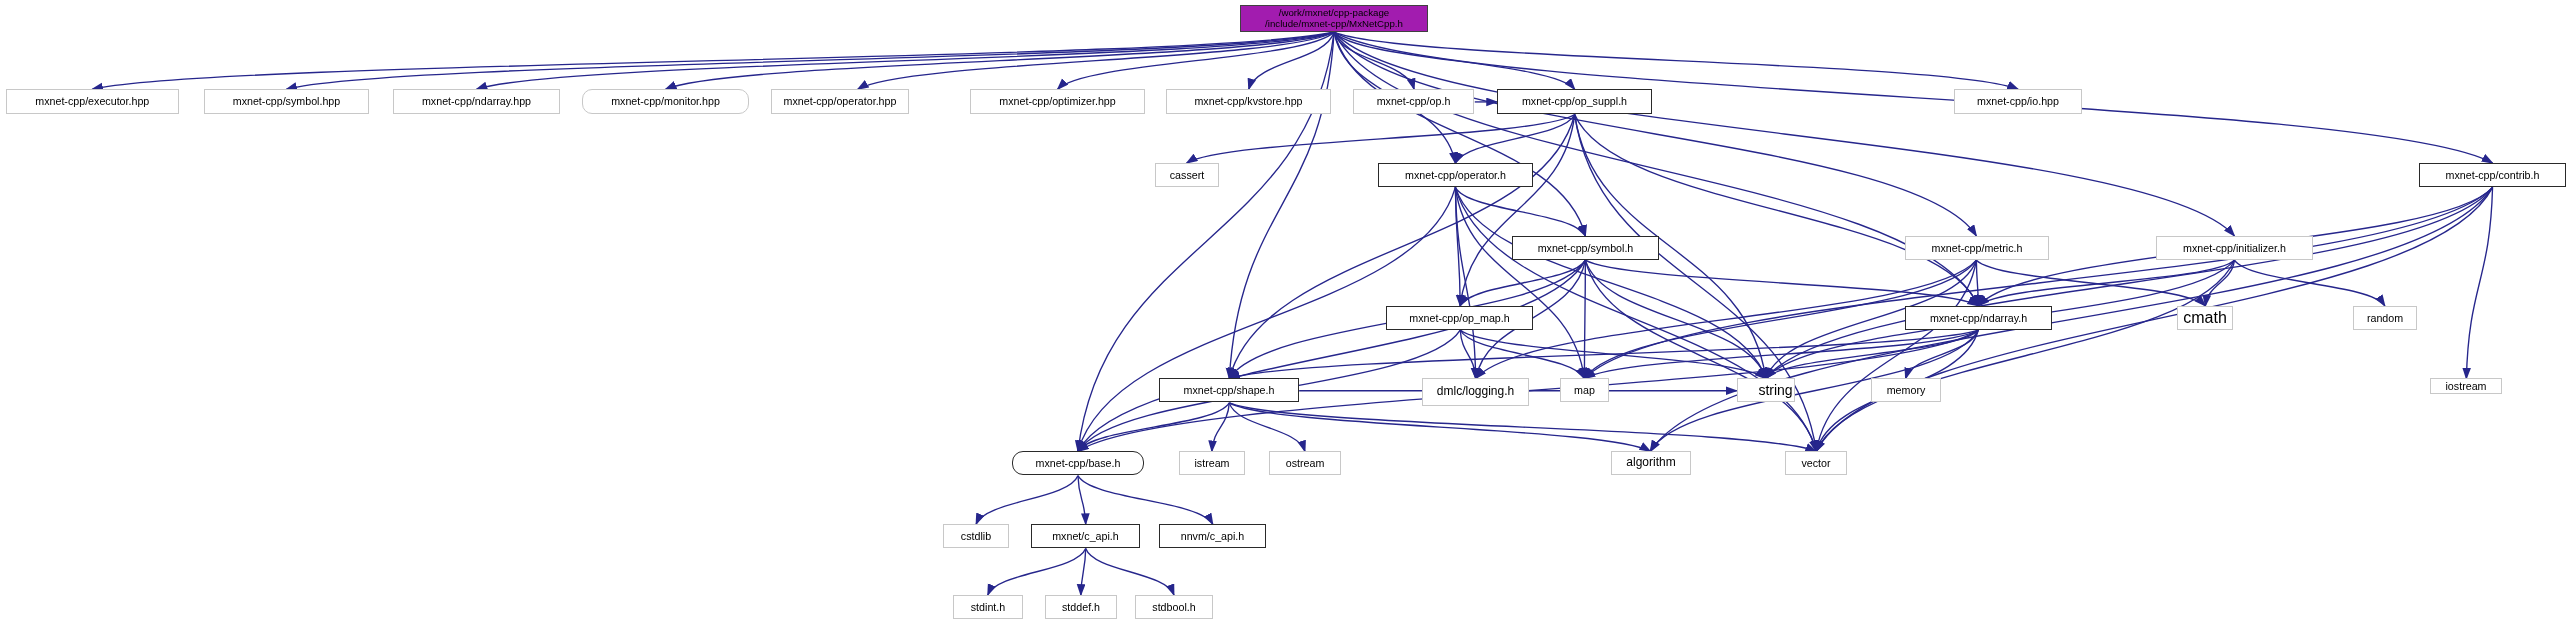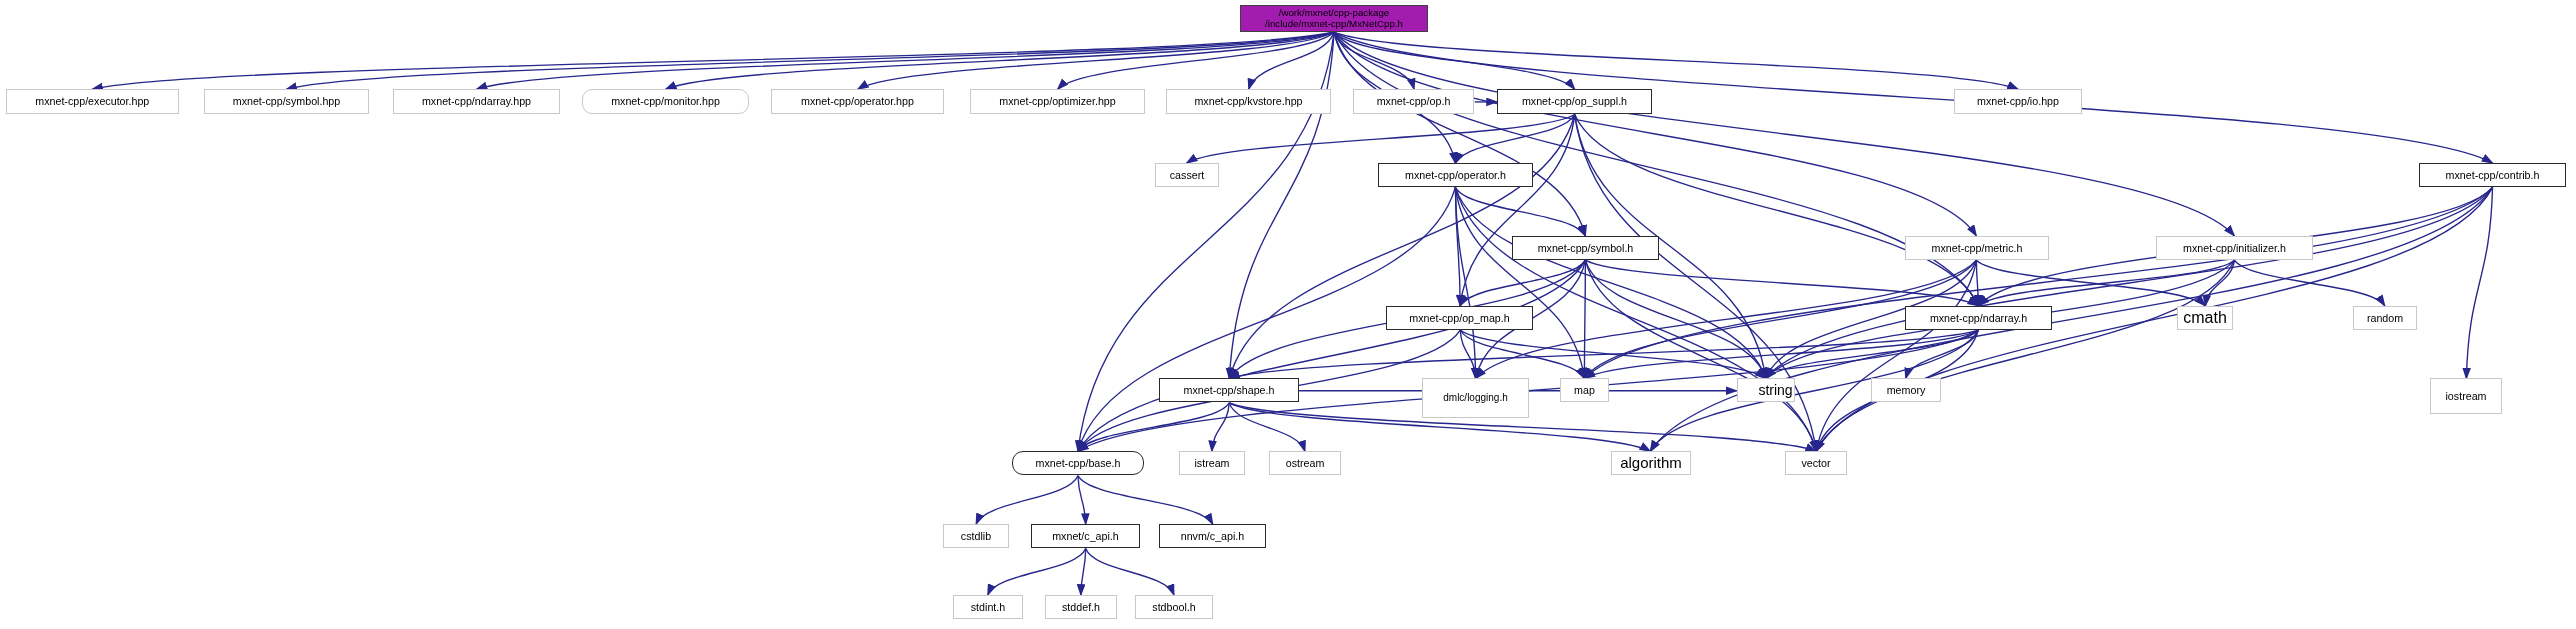--- a/index.html
+++ b/index.html
@@ -106,46 +106,46 @@
         <path d="M1119,565 C1128.1,589 1200.9,589 1210,613" fill="none" stroke="#26268c" stroke-width="1.4" marker-end="url(#ah)"></path>
       </g>
   </svg>
   <div id="node-layer">
       <div class="node root" style="left: 1240px; top: 4.9px; width: 188px; height: 27px; font-size: 9.7px;">/work/mxnet/cpp-package
 /include/mxnet-cpp/MxNetCpp.h</div>
       <div class="node" style="left: 5.8px; top: 89px; width: 173px; height: 25px; font-size: 10.7px;">mxnet-cpp/executor.hpp</div>
       <div class="node" style="left: 204px; top: 89px; width: 165px; height: 25px; font-size: 10.7px;">mxnet-cpp/symbol.hpp</div>
       <div class="node" style="left: 393px; top: 89px; width: 167px; height: 25px; font-size: 10.7px;">mxnet-cpp/ndarray.hpp</div>
       <div class="node" style="left: 582px; top: 89px; width: 167px; height: 25px; font-size: 10.7px; border-radius: 10px;">mxnet-cpp/monitor.hpp</div>
-      <div class="node" style="left: 771px; top: 89px; width: 173px; height: 25px; font-size: 10.7px;">mxnet-cpp/operator.hpp</div>
+      <div class="node" style="left: 771px; top: 89px; width: 138px; height: 25px; font-size: 10.7px;">mxnet-cpp/operator.hpp</div>
       <div class="node" style="left: 970px; top: 89px; width: 175px; height: 25px; font-size: 10.7px;">mxnet-cpp/optimizer.hpp</div>
       <div class="node" style="left: 1166px; top: 89px; width: 165px; height: 25px; font-size: 10.7px;">mxnet-cpp/kvstore.hpp</div>
       <div class="node" style="left: 1353px; top: 89px; width: 121px; height: 25px; font-size: 10.7px;">mxnet-cpp/op.h</div>
       <div class="node bold" style="left: 1497px; top: 89px; width: 155px; height: 25px; font-size: 10.7px;">mxnet-cpp/op_suppl.h</div>
       <div class="node" style="left: 1954px; top: 89px; width: 128px; height: 25px; font-size: 10.7px;">mxnet-cpp/io.hpp</div>
       <div class="node" style="left: 1155px; top: 163px; width: 64px; height: 24px; font-size: 10.7px;">cassert</div>
       <div class="node bold" style="left: 1378px; top: 163px; width: 155px; height: 24px; font-size: 10.7px;">mxnet-cpp/operator.h</div>
       <div class="node bold" style="left: 2419px; top: 163px; width: 147px; height: 24px; font-size: 10.7px;">mxnet-cpp/contrib.h</div>
       <div class="node bold" style="left: 1512px; top: 236px; width: 147px; height: 24px; font-size: 10.7px;">mxnet-cpp/symbol.h</div>
       <div class="node" style="left: 1905px; top: 236px; width: 144px; height: 24px; font-size: 10.7px;">mxnet-cpp/metric.h</div>
       <div class="node" style="left: 2156px; top: 236px; width: 157px; height: 24px; font-size: 10.7px;">mxnet-cpp/initializer.h</div>
       <div class="node bold" style="left: 1386px; top: 306px; width: 147px; height: 24px; font-size: 10.7px;">mxnet-cpp/op_map.h</div>
       <div class="node bold" style="left: 1905px; top: 306px; width: 147px; height: 24px; font-size: 10.7px;">mxnet-cpp/ndarray.h</div>
       <div class="node" style="left: 2177px; top: 306px; width: 56px; height: 24px; font-size: 16px;">cmath</div>
       <div class="node" style="left: 2353px; top: 306px; width: 64px; height: 24px; font-size: 10.7px;">random</div>
       <div class="node bold" style="left: 1159px; top: 378px; width: 140px; height: 24px; font-size: 10.7px;">mxnet-cpp/shape.h</div>
-      <div class="node" style="left: 1422px; top: 378px; width: 107px; height: 40px; font-size: 10px;">dmlc/logging.h</div>
+      <div class="node" style="left: 1422px; top: 378px; width: 107px; height: 28px; font-size: 12px;">dmlc/logging.h</div>
       <div class="node" style="left: 1560px; top: 378px; width: 49px; height: 24px; font-size: 10.7px;">map</div>
       <div class="node" style="left: 1737px; top: 378px; width: 58px; height: 24px; font-size: 14px; padding-left: 19px;">string</div>
       <div class="node" style="left: 1871px; top: 378px; width: 70px; height: 24px; font-size: 10.7px;">memory</div>
-      <div class="node" style="left: 2430px; top: 378px; width: 72px; height: 36px; font-size: 10.7px;">iostream</div>
+      <div class="node" style="left: 2430px; top: 378px; width: 72px; height: 16px; font-size: 10.7px;">iostream</div>
       <div class="node bold" style="left: 1012px; top: 451px; width: 132px; height: 24px; font-size: 10.7px; border-radius: 11px;">mxnet-cpp/base.h</div>
       <div class="node" style="left: 1179px; top: 451px; width: 66px; height: 24px; font-size: 10.7px;">istream</div>
       <div class="node" style="left: 1269px; top: 451px; width: 72px; height: 24px; font-size: 10.7px;">ostream</div>
-      <div class="node" style="left: 1611px; top: 451px; width: 80px; height: 24px; font-size: 15px;">algorithm</div>
+      <div class="node" style="left: 1611px; top: 451px; width: 80px; height: 24px; font-size: 12px;">algorithm</div>
       <div class="node" style="left: 1785px; top: 451px; width: 62px; height: 24px; font-size: 10.7px;">vector</div>
       <div class="node" style="left: 943px; top: 524px; width: 66px; height: 24px; font-size: 10.7px;">cstdlib</div>
       <div class="node bold" style="left: 1031px; top: 524px; width: 109px; height: 24px; font-size: 10.7px;">mxnet/c_api.h</div>
       <div class="node bold" style="left: 1159px; top: 524px; width: 107px; height: 24px; font-size: 10.7px;">nnvm/c_api.h</div>
       <div class="node" style="left: 953px; top: 595px; width: 70px; height: 24px; font-size: 10.7px;">stdint.h</div>
       <div class="node" style="left: 1045px; top: 595px; width: 72px; height: 24px; font-size: 10.7px;">stddef.h</div>
       <div class="node" style="left: 1135px; top: 595px; width: 78px; height: 24px; font-size: 10.7px;">stdbool.h</div>
     </div>
 </div>
 

